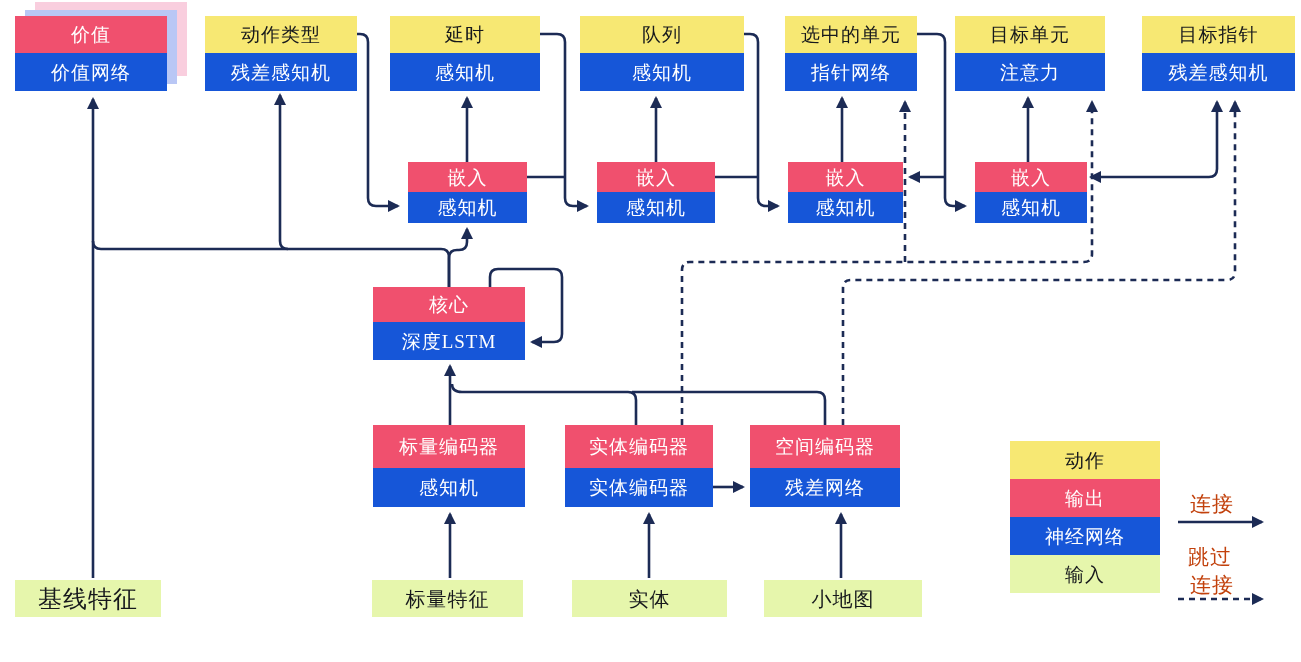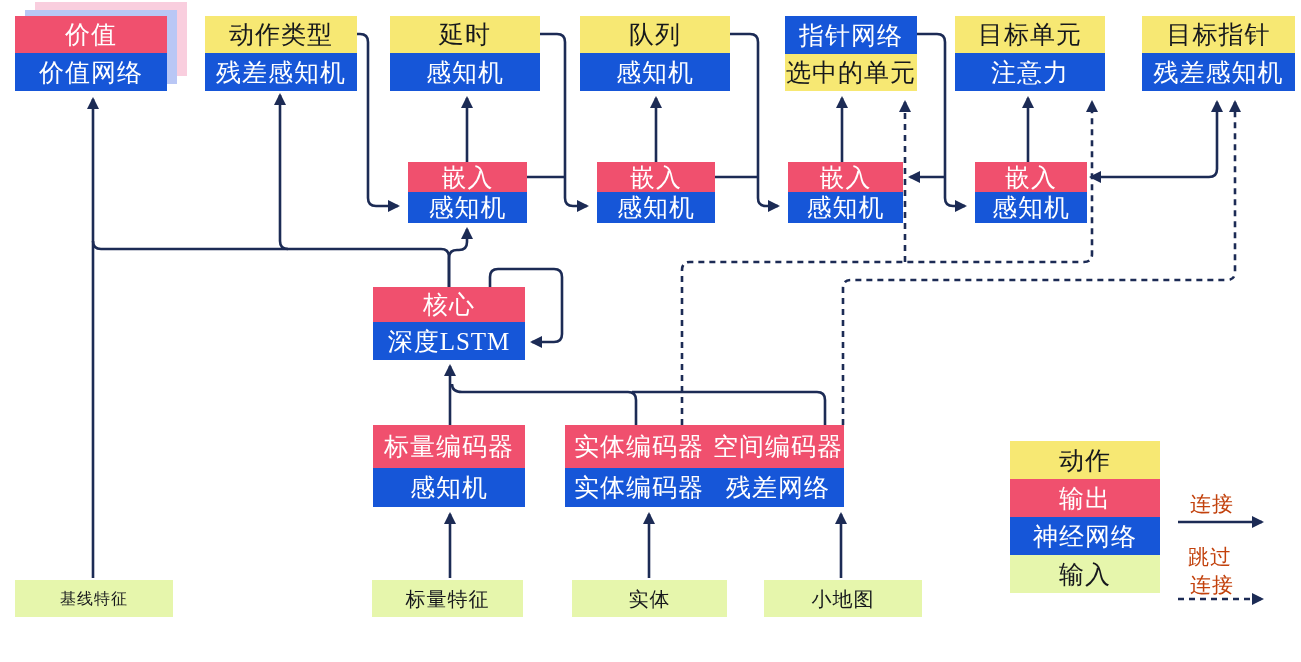--- a/index.html
+++ b/index.html
@@ -5,21 +5,21 @@
   html,body{margin:0;padding:0;background:#ffffff;}
   .stage{
     position:relative;width:1301px;height:662px;background:#ffffff;overflow:hidden;
     font-family:"Liberation Serif","DejaVu Serif",serif;
   }
   .layer{position:absolute;left:0;top:0;width:1301px;height:662px;}
   svg.layer{pointer-events:none;}
   .node{position:absolute;display:flex;flex-direction:column;}
   .part{
     display:flex;align-items:center;justify-content:center;
-    font-size:25px;letter-spacing:1px;white-space:nowrap;line-height:1;
+    font-size:19px;letter-spacing:1px;white-space:nowrap;line-height:1;
   }
   .part.yellow{background:#f7e873;color:#16181c;}
   .part.red{background:#f0506e;color:#ffffff;}
   .part.blue{background:#1656d8;color:#ffffff;}
   .part.green{background:#e6f6ac;color:#16181c;}
   
   .toprow .part.t{height:37px;}   .toprow .part.b{height:38px;}
   .embedrow{font-size:20px;}
   .embedrow .part.t{height:30px;} .embedrow .part.b{height:31px;}
   .corerow .part.t{height:35px;}  .corerow .part.b{height:38px;}
@@ -104,27 +104,27 @@
     <div class="part b blue">价值网络</div>
   </div>
   <div class="node toprow" style="left:205px;top:16px;width:152px;border-radius:13px;">
     <div class="part t yellow">动作类型</div>
     <div class="part b blue">残差感知机</div>
   </div>
   <div class="node toprow" style="left:390px;top:16px;width:150px;">
     <div class="part t yellow">延时</div>
     <div class="part b blue">感知机</div>
   </div>
-  <div class="node toprow" style="left:580px;top:16px;width:150px;">
+  <div class="node toprow" style="left:580px;top:16px;width:164px;">
     <div class="part t yellow">队列</div>
     <div class="part b blue">感知机</div>
   </div>
   <div class="node toprow" style="left:785px;top:16px;width:132px;">
+    <div class="part t yellow">选中的单元</div>
     <div class="part b blue">指针网络</div>
-    <div class="part t yellow">选中的单元</div>
   </div>
   <div class="node toprow" style="left:955px;top:16px;width:150px;">
     <div class="part t yellow">目标单元</div>
     <div class="part b blue">注意力</div>
   </div>
   <div class="node toprow" style="left:1142px;top:16px;width:153px;">
     <div class="part t yellow">目标指针</div>
     <div class="part b blue">残差感知机</div>
   </div>
 
@@ -151,26 +151,26 @@
   </div>
 
   <div class="node encrow" style="left:373px;top:425px;width:152px;">
     <div class="part t red">标量编码器</div>
     <div class="part b blue">感知机</div>
   </div>
   <div class="node encrow" style="left:565px;top:425px;width:148px;">
     <div class="part t red">实体编码器</div>
     <div class="part b blue">实体编码器</div>
   </div>
-  <div class="node encrow" style="left:712px;top:425px;width:132px;">
+  <div class="node encrow" style="left:750px;top:425px;width:150px;">
     <div class="part t red">空间编码器</div>
     <div class="part b blue">残差网络</div>
   </div>
 
-  <div class="part green inputbox" style="position:absolute;left:15px;top:580px;width:158px;font-size:16px;">基线特征</div>
+  <div class="part green inputbox" style="position:absolute;left:15px;top:580px;width:146px;font-size:24px;">基线特征</div>
   <div class="part green inputbox" style="position:absolute;left:372px;top:580px;width:151px;font-size:20px;">标量特征</div>
   <div class="part green inputbox" style="position:absolute;left:572px;top:580px;width:155px;font-size:20px;text-align:center;">实体</div>
   <div class="part green inputbox" style="position:absolute;left:764px;top:580px;width:158px;font-size:20px;">小地图</div>
 
   <div class="node" style="left:1010px;top:441px;width:150px;">
     <div class="part yellow" style="height:38px;">动作</div>
     <div class="part red" style="height:38px;">输出</div>
     <div class="part blue" style="height:38px;">神经网络</div>
     <div class="part green" style="height:38px;">输入</div>
   </div>

